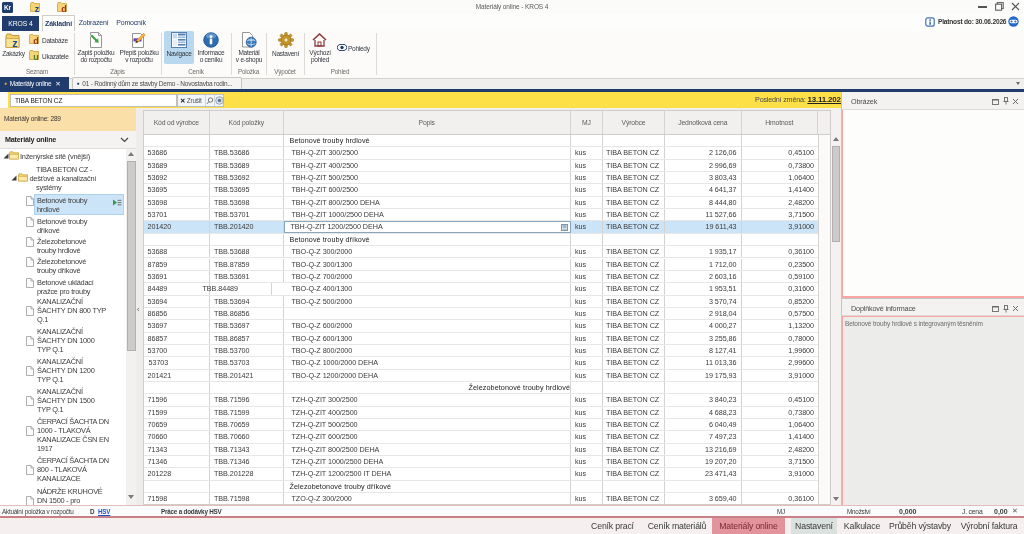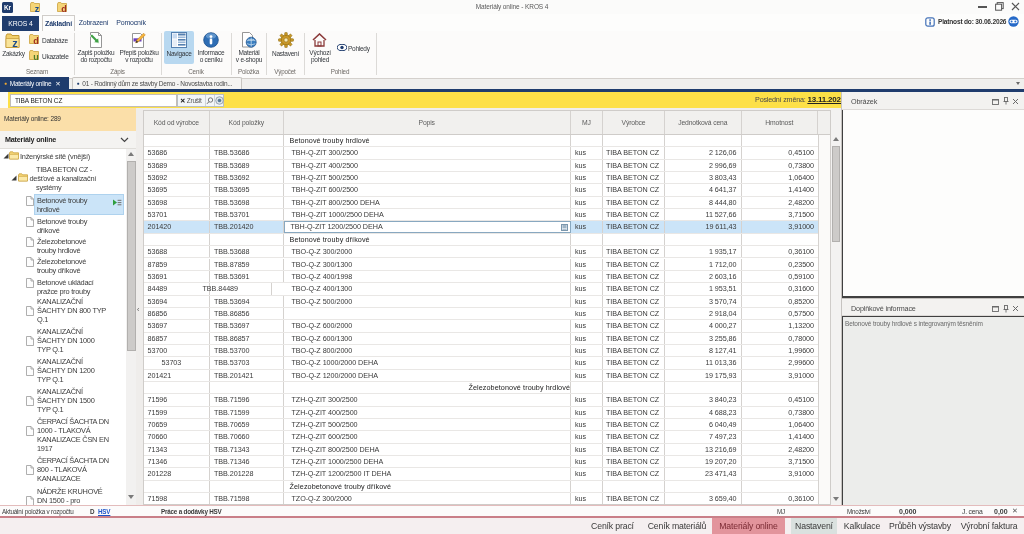--- a/index.html
+++ b/index.html
@@ -32,21 +32,21 @@
 .hc { position:absolute; top:0; height:23px; line-height:23px; text-align:center; font-size:6.8px; letter-spacing:-0.15px; color:#5c5c5c; border-right:1px solid #d5d2cf; }
 .trow { position:absolute; left:0; width:688px; border-bottom:1px solid #e9e7e5; }
 .trow.sel { background:#cbe4f8; }
 .tc { position:absolute; top:0; height:100%; font-size:7.2px; letter-spacing:-0.05px; line-height:11.5px; color:#3a3a3a; border-right:1px solid #d5d2cf; white-space:nowrap; overflow:hidden; }
 .tc.gh { font-weight:normal; color:#222; padding-left:6px; letter-spacing:0.1px; }
 .tc.num { text-align:right; padding-right:4px; }
 .tc.ed { background:#fff; border:1px solid #88a8c0; line-height:10px; }
 .edic { position:absolute; right:2px; top:2px; }
 #gsb { position:absolute; left:831px; top:110px; width:9.5px; height:395px; background:#f3f2f1; }
 
-#rpanel { position:absolute; left:841px; top:91.5px; width:183px; height:413.5px; background:#404040; border-left:1px solid #c6c3c0; }
+#rpanel { position:absolute; left:841px; top:91.5px; width:183px; height:413.5px; background:#fca5a5; border-left:1px solid #c6c3c0; }
 
 #statusbar { position:absolute; left:0; top:505px; width:1024px; height:12.5px; background:#fcfbfb; border-top:1px solid #e3bcbc; border-bottom:2px solid #c97f88; font-size:6.3px; letter-spacing:-0.2px; color:#3a3a3a; }
 
 #bottombar { position:absolute; left:0; top:517.5px; width:1024px; height:16.5px; background:#f5eff0; }
 .bbtn { position:absolute; top:0; height:17px; line-height:17px; font-size:8.7px; letter-spacing:-0.15px; color:#3a3a3a; text-align:center; }
 svg { display:block; }
 </style></head>
 <body>
 
 <div id="titlebar">
@@ -472,21 +472,21 @@
       <div class="tc" style="left:66.5px;width:73.5px;padding-left:4px">TBB.87859</div>
       <div class="tc" style="left:140.0px;width:287.5px;padding-left:8px">TBO-Q-Z 300/1300</div>
       <div class="tc" style="left:427.5px;width:32.0px;padding-left:4px">kus</div>
       <div class="tc" style="left:459.5px;width:62.0px;padding-left:3px">TIBA BETON CZ</div>
       <div class="tc num" style="left:521.5px;width:76.5px">1 712,00</div>
       <div class="tc num" style="left:598.0px;width:76.5px;border-right:none">0,23500</div>
     </div>
 <div class="trow" style="top:159.85px;height:12.35px">
       <div class="tc" style="left:0;width:66.5px;padding-left:4px">53691</div>
       <div class="tc" style="left:66.5px;width:73.5px;padding-left:4px">TBB.53691</div>
-      <div class="tc" style="left:140.0px;width:287.5px;padding-left:8px">TBO-Q-Z 400/1998</div>
+      <div class="tc" style="left:140.0px;width:287.5px;padding-left:8px">TBO-Q-Z 700/2000</div>
       <div class="tc" style="left:427.5px;width:32.0px;padding-left:4px">kus</div>
       <div class="tc" style="left:459.5px;width:62.0px;padding-left:3px">TIBA BETON CZ</div>
       <div class="tc num" style="left:521.5px;width:76.5px">2 603,16</div>
       <div class="tc num" style="left:598.0px;width:76.5px;border-right:none">0,59100</div>
     </div>
 <div class="trow" style="top:172.20px;height:12.35px">
       <div class="tc" style="left:0;width:66.5px;padding-left:4px">84489</div>
       <div class="tc" style="left:55px;width:73.5px;padding-left:4px">TBB.84489</div>
       <div class="tc" style="left:140.0px;width:287.5px;padding-left:8px">TBO-Q-Z 400/1300</div>
       <div class="tc" style="left:427.5px;width:32.0px;padding-left:4px">kus</div>
@@ -532,21 +532,21 @@
 <div class="trow" style="top:233.95px;height:12.35px">
       <div class="tc" style="left:0;width:66.5px;padding-left:4px">53700</div>
       <div class="tc" style="left:66.5px;width:73.5px;padding-left:4px">TBB.53700</div>
       <div class="tc" style="left:140.0px;width:287.5px;padding-left:8px">TBO-Q-Z 800/2000</div>
       <div class="tc" style="left:427.5px;width:32.0px;padding-left:4px">kus</div>
       <div class="tc" style="left:459.5px;width:62.0px;padding-left:3px">TIBA BETON CZ</div>
       <div class="tc num" style="left:521.5px;width:76.5px">8 127,41</div>
       <div class="tc num" style="left:598.0px;width:76.5px;border-right:none">1,99600</div>
     </div>
 <div class="trow" style="top:246.30px;height:12.35px">
-      <div class="tc" style="left:0;width:66.5px;padding-left:18px">53703</div>
+      <div class="tc" style="left:0;width:66.5px;padding-left:5px">53703</div>
       <div class="tc" style="left:66.5px;width:73.5px;padding-left:4px">TBB.53703</div>
       <div class="tc" style="left:140.0px;width:287.5px;padding-left:8px">TBO-Q-Z 1000/2000 DEHA</div>
       <div class="tc" style="left:427.5px;width:32.0px;padding-left:4px">kus</div>
       <div class="tc" style="left:459.5px;width:62.0px;padding-left:3px">TIBA BETON CZ</div>
       <div class="tc num" style="left:521.5px;width:76.5px">11 013,36</div>
       <div class="tc num" style="left:598.0px;width:76.5px;border-right:none">2,99600</div>
     </div>
 <div class="trow" style="top:258.65px;height:12.35px">
       <div class="tc" style="left:0;width:66.5px;padding-left:4px">201421</div>
       <div class="tc" style="left:66.5px;width:73.5px;padding-left:4px">TBB.201421</div>

